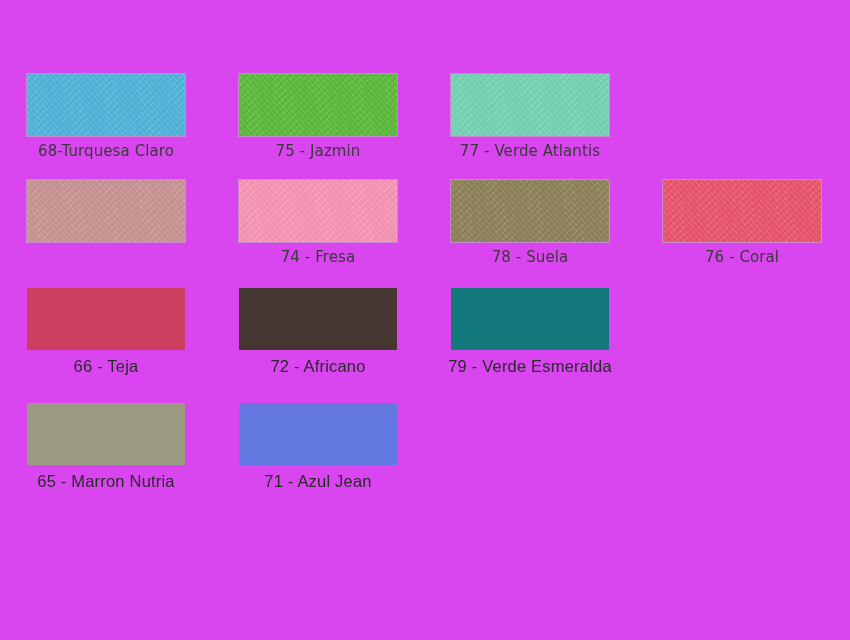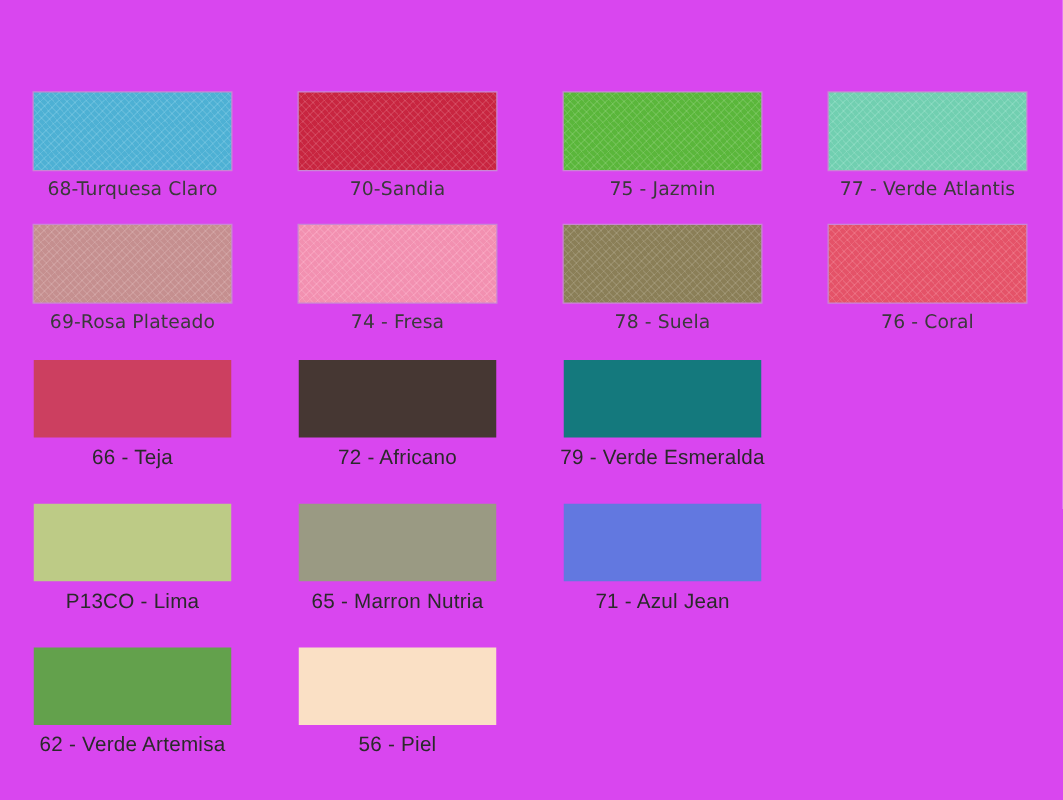--- a/index.html
+++ b/index.html
@@ -108,36 +108,31 @@
 <body>
 
 <div id="swatch-sheet">
 
 <div class="swatch-row row-scan" style="top: 74px;">
       <div class="swatch-cell">
         <div class="swatch-chip" style="background-color: rgb(79, 180, 216);"></div>
         <div class="swatch-label">68-Turquesa Claro</div>
       </div>
       <div class="swatch-cell">
-        <div class="swatch-chip" style="background-color: rgb(204, 38, 65);"></div>
-        <div class="swatch-label">70-Sandia</div>
-      </div>
-      <div class="swatch-cell">
         <div class="swatch-chip" style="background-color: rgb(92, 186, 60);"></div>
         <div class="swatch-label">75 - Jazmin</div>
       </div>
       <div class="swatch-cell">
         <div class="swatch-chip" style="background-color: rgb(115, 211, 180);"></div>
         <div class="swatch-label">77 - Verde Atlantis</div>
       </div>
     </div>
     <div class="swatch-row row-scan" style="top: 180px;">
       <div class="swatch-cell">
         <div class="swatch-chip" style="background-color: rgb(201, 146, 146);"></div>
-        <div class="swatch-label">69-Rosa Plateado</div>
       </div>
       <div class="swatch-cell">
         <div class="swatch-chip" style="background-color: rgb(247, 147, 180);"></div>
         <div class="swatch-label">74 - Fresa</div>
       </div>
       <div class="swatch-cell">
         <div class="swatch-chip" style="background-color: rgb(141, 129, 89);"></div>
         <div class="swatch-label">78 - Suela</div>
       </div>
       <div class="swatch-cell">
@@ -154,35 +149,21 @@
         <div class="swatch-chip" style="background-color: rgb(70, 55, 51);"></div>
         <div class="swatch-label">72 - Africano</div>
       </div>
       <div class="swatch-cell">
         <div class="swatch-chip" style="background-color: rgb(20, 121, 125);"></div>
         <div class="swatch-label">79 - Verde Esmeralda</div>
       </div>
     </div>
     <div class="swatch-row row-flat" style="top: 403px;">
       <div class="swatch-cell">
-        <div class="swatch-chip" style="background-color: rgb(189, 203, 134);"></div>
-        <div class="swatch-label">P13CO - Lima</div>
-      </div>
-      <div class="swatch-cell">
         <div class="swatch-chip" style="background-color: rgb(154, 154, 131);"></div>
         <div class="swatch-label">65 - Marron Nutria</div>
       </div>
       <div class="swatch-cell">
         <div class="swatch-chip" style="background-color: rgb(98, 120, 224);"></div>
         <div class="swatch-label">71 - Azul Jean</div>
       </div>
     </div>
-    <div class="swatch-row row-flat" style="top: 518px;">
-      <div class="swatch-cell">
-        <div class="swatch-chip" style="background-color: rgb(99, 161, 76);"></div>
-        <div class="swatch-label">62 - Verde Artemisa</div>
-      </div>
-      <div class="swatch-cell">
-        <div class="swatch-chip" style="background-color: rgb(250, 224, 197);"></div>
-        <div class="swatch-label">56 - Piel</div>
-      </div>
-    </div>
   </div>
 
 </body></html>

